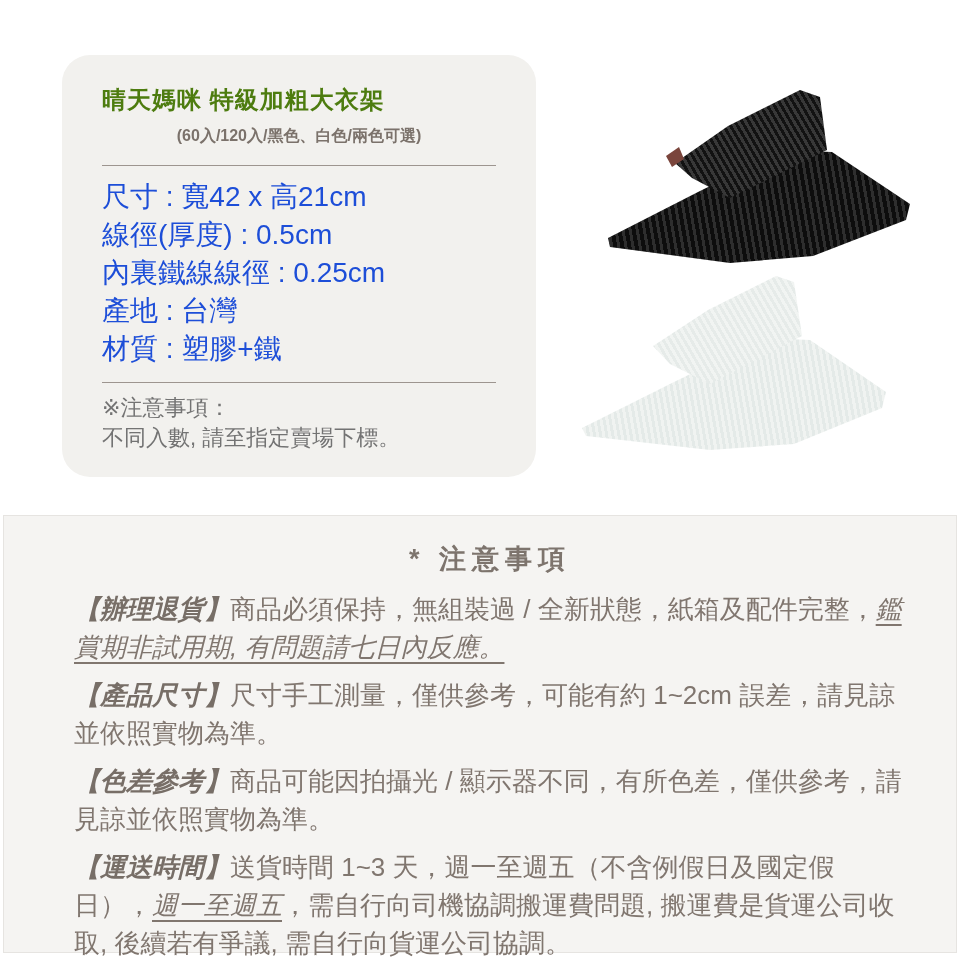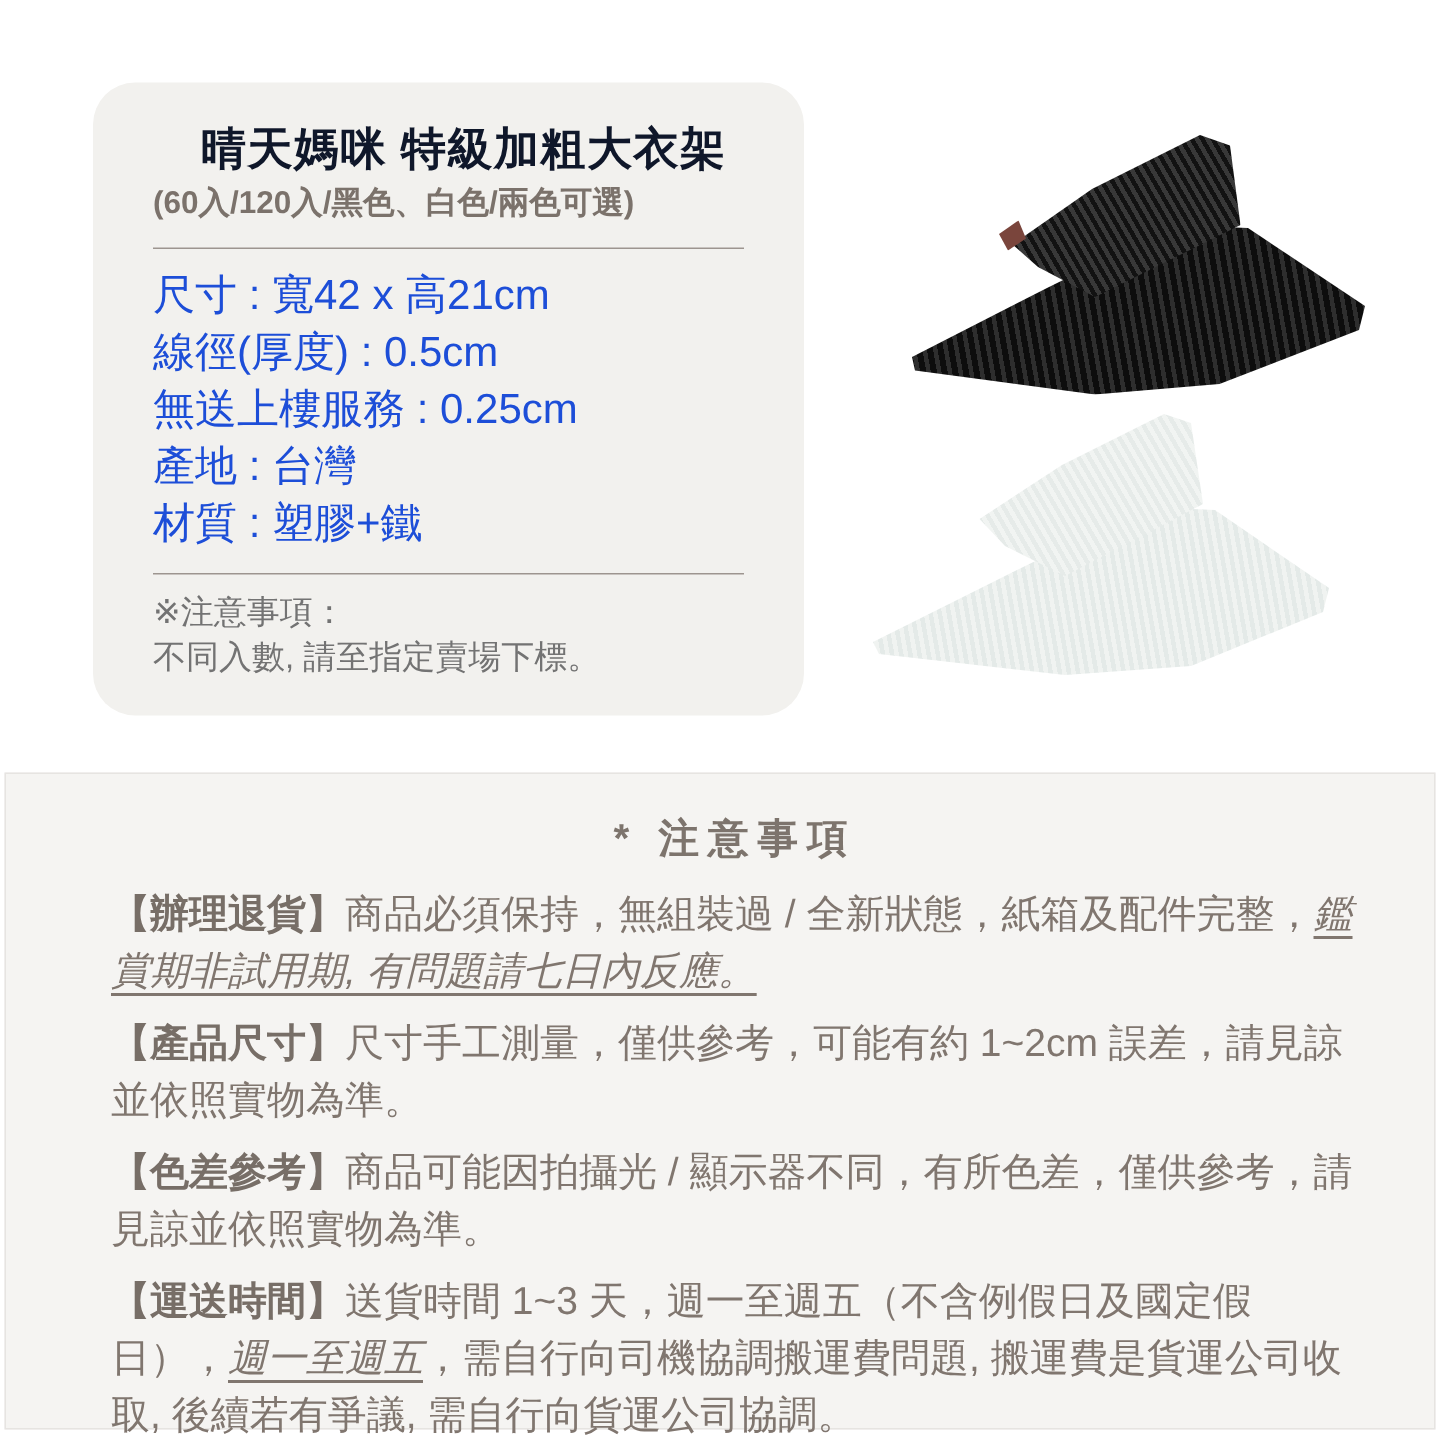--- a/index.html
+++ b/index.html
@@ -12,26 +12,26 @@
   }
   .page { position: absolute; inset: 0; background: #ffffff; }
 
   
   .product-card {
     position: absolute; left: 62px; top: 55px; width: 474px; min-height: 418px;
     background: #f2f1ee; border-radius: 28px;
     padding: 26px 40px 24px 40px;
   }
   .product-title {
-    font-size: 30px; line-height: 38px; font-weight: bold;
-    color: #0f172a; letter-spacing: 1px; white-space: nowrap; margin-left: 32px;
+    font-size: 24px; line-height: 38px; font-weight: bold;
+    color: #4d7c0f; letter-spacing: 1px; white-space: nowrap;
   }
   .product-subtitle {
-    font-size: 21px; line-height: 26px; font-weight: bold;
-    color: #7b726b; margin-top: 4px; white-space: nowrap;
+    font-size: 16px; line-height: 26px; font-weight: bold;
+    color: #7b726b; margin-top: 4px; text-align: center; white-space: nowrap;
   }
   .divider {
     border: none; border-top: 1px solid #9d958f;
     margin: 16px 0 12px 0; height: 0;
   }
   .divider.second { margin: 14px 0 10px 0; }
   .spec-line {
     font-size: 28px; line-height: 38px; color: #1d4ed8; white-space: nowrap;
   }
   .card-note-title, .card-note-body {
@@ -71,41 +71,41 @@
     padding: 28px 50px 20px 70px;
   }
   .notice-title {
     font-size: 27px; line-height: 30px; font-weight: bold; color: #7d746d;
     text-align: center; letter-spacing: 6px; margin-bottom: 16px;
   }
   .notice-item {
     font-size: 26px; line-height: 38px; color: #80766f;
     margin-bottom: 10px;
   }
-  .notice-heading { font-weight: bold; color: #776e67; }
+  .notice-heading { font-weight: bold; color: #776e67; font-style: italic; }
   .notice-em {
     font-style: italic;
     text-decoration: underline;
     text-underline-offset: 6px;
     text-decoration-thickness: 1.5px;
   }
 </style>
 </head>
 <body>
 
 <div class="page">
 
   <section class="product-card">
     <h1 class="product-title">晴天媽咪 特級加粗大衣架</h1>
     <div class="product-subtitle">(60入/120入/黑色、白色/兩色可選)</div>
     <hr class="divider">
     <div class="specs">
       <div class="spec-line">尺寸 : 寬42 x 高21cm</div>
       <div class="spec-line">線徑(厚度) : 0.5cm</div>
-      <div class="spec-line">無送上樓服務 : 0.25cm</div>
+      <div class="spec-line">內裏鐵線線徑 : 0.25cm</div>
       <div class="spec-line">產地 : 台灣</div>
       <div class="spec-line">材質 : 塑膠+鐵</div>
     </div>
     <hr class="divider second">
     <div class="card-note">
       <div class="card-note-title">※注意事項：</div>
       <div class="card-note-body">不同入數, 請至指定賣場下標。</div>
     </div>
   </section>
 

